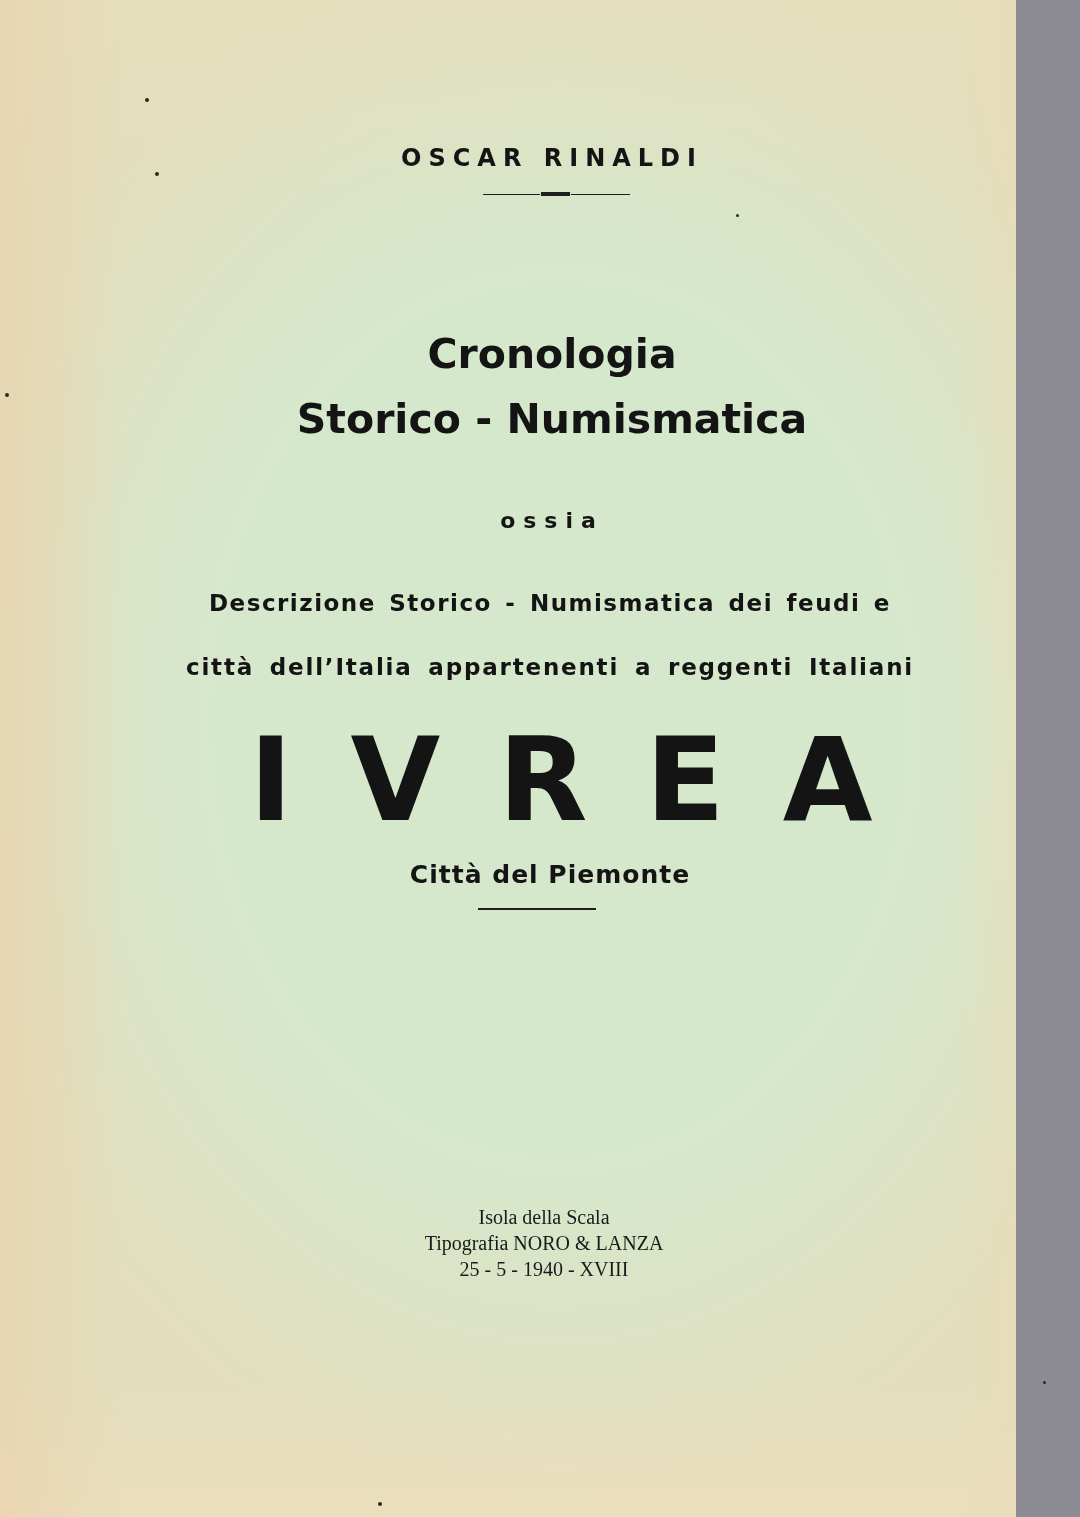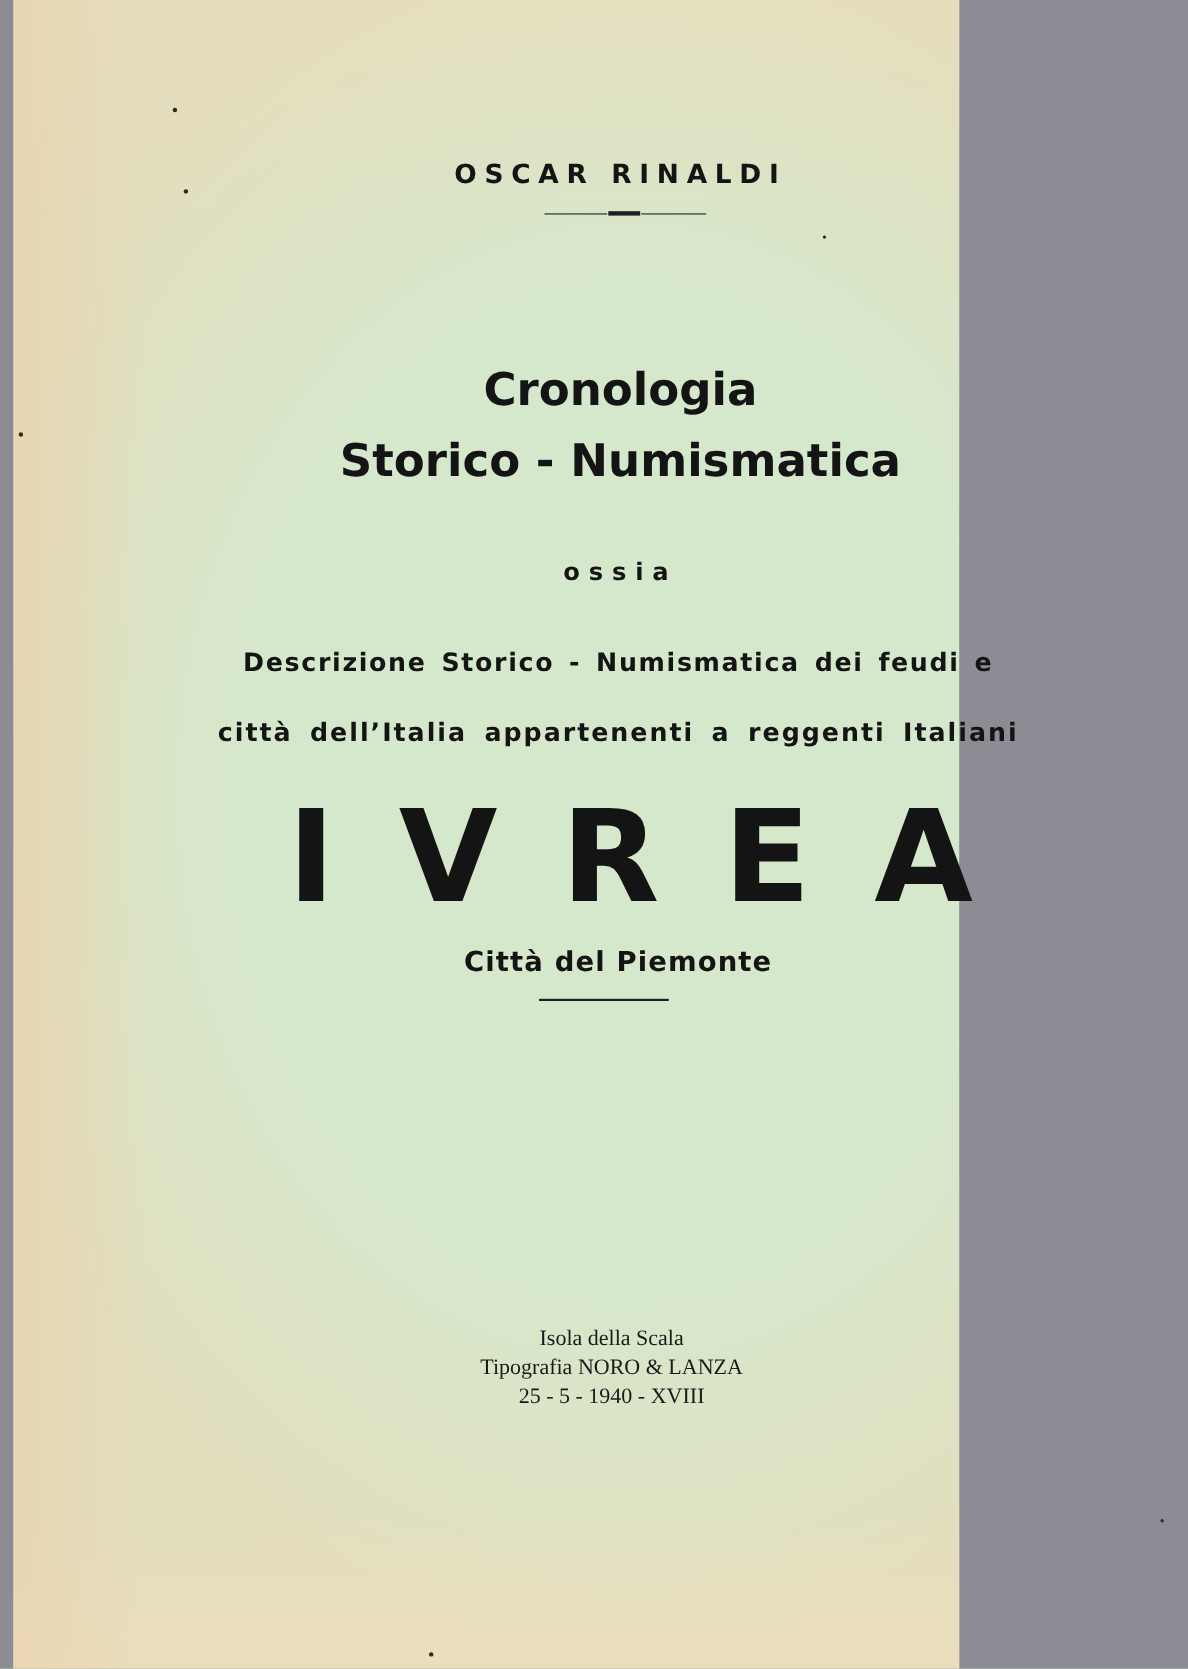--- a/index.html
+++ b/index.html
@@ -8,22 +8,22 @@
       width: 1080px;
       height: 1517px;
       overflow: hidden;
     }
     body {
       position: relative;
       background: #8d8c94;
     }
     .page {
       position: absolute;
-      left: 12px; top: 0;
-      width: 860px;
+      left: 0; top: 0;
+      width: 1016px;
       height: 1517px;
       background:
         radial-gradient(ellipse 620px 780px at 560px 720px, rgba(212,232,200,0.0) 0%, rgba(212,232,200,0.0) 55%, rgba(236,214,178,0.55) 100%),
         linear-gradient(90deg, rgba(236,200,160,0.55) 0px, rgba(236,200,160,0.0) 120px, rgba(236,200,160,0.0) 960px, rgba(240,220,180,0.65) 1080px),
         linear-gradient(180deg, rgba(240,228,196,0.25) 0px, rgba(0,0,0,0) 200px, rgba(0,0,0,0) 1380px, rgba(245,230,200,0.6) 1517px),
         #d6e8cc;
       clip-path: polygon(0 0, 1080px 0, 1080px 420px, 1070px 1517px, 0 1517px);
     }
     .center {
       position: absolute;

